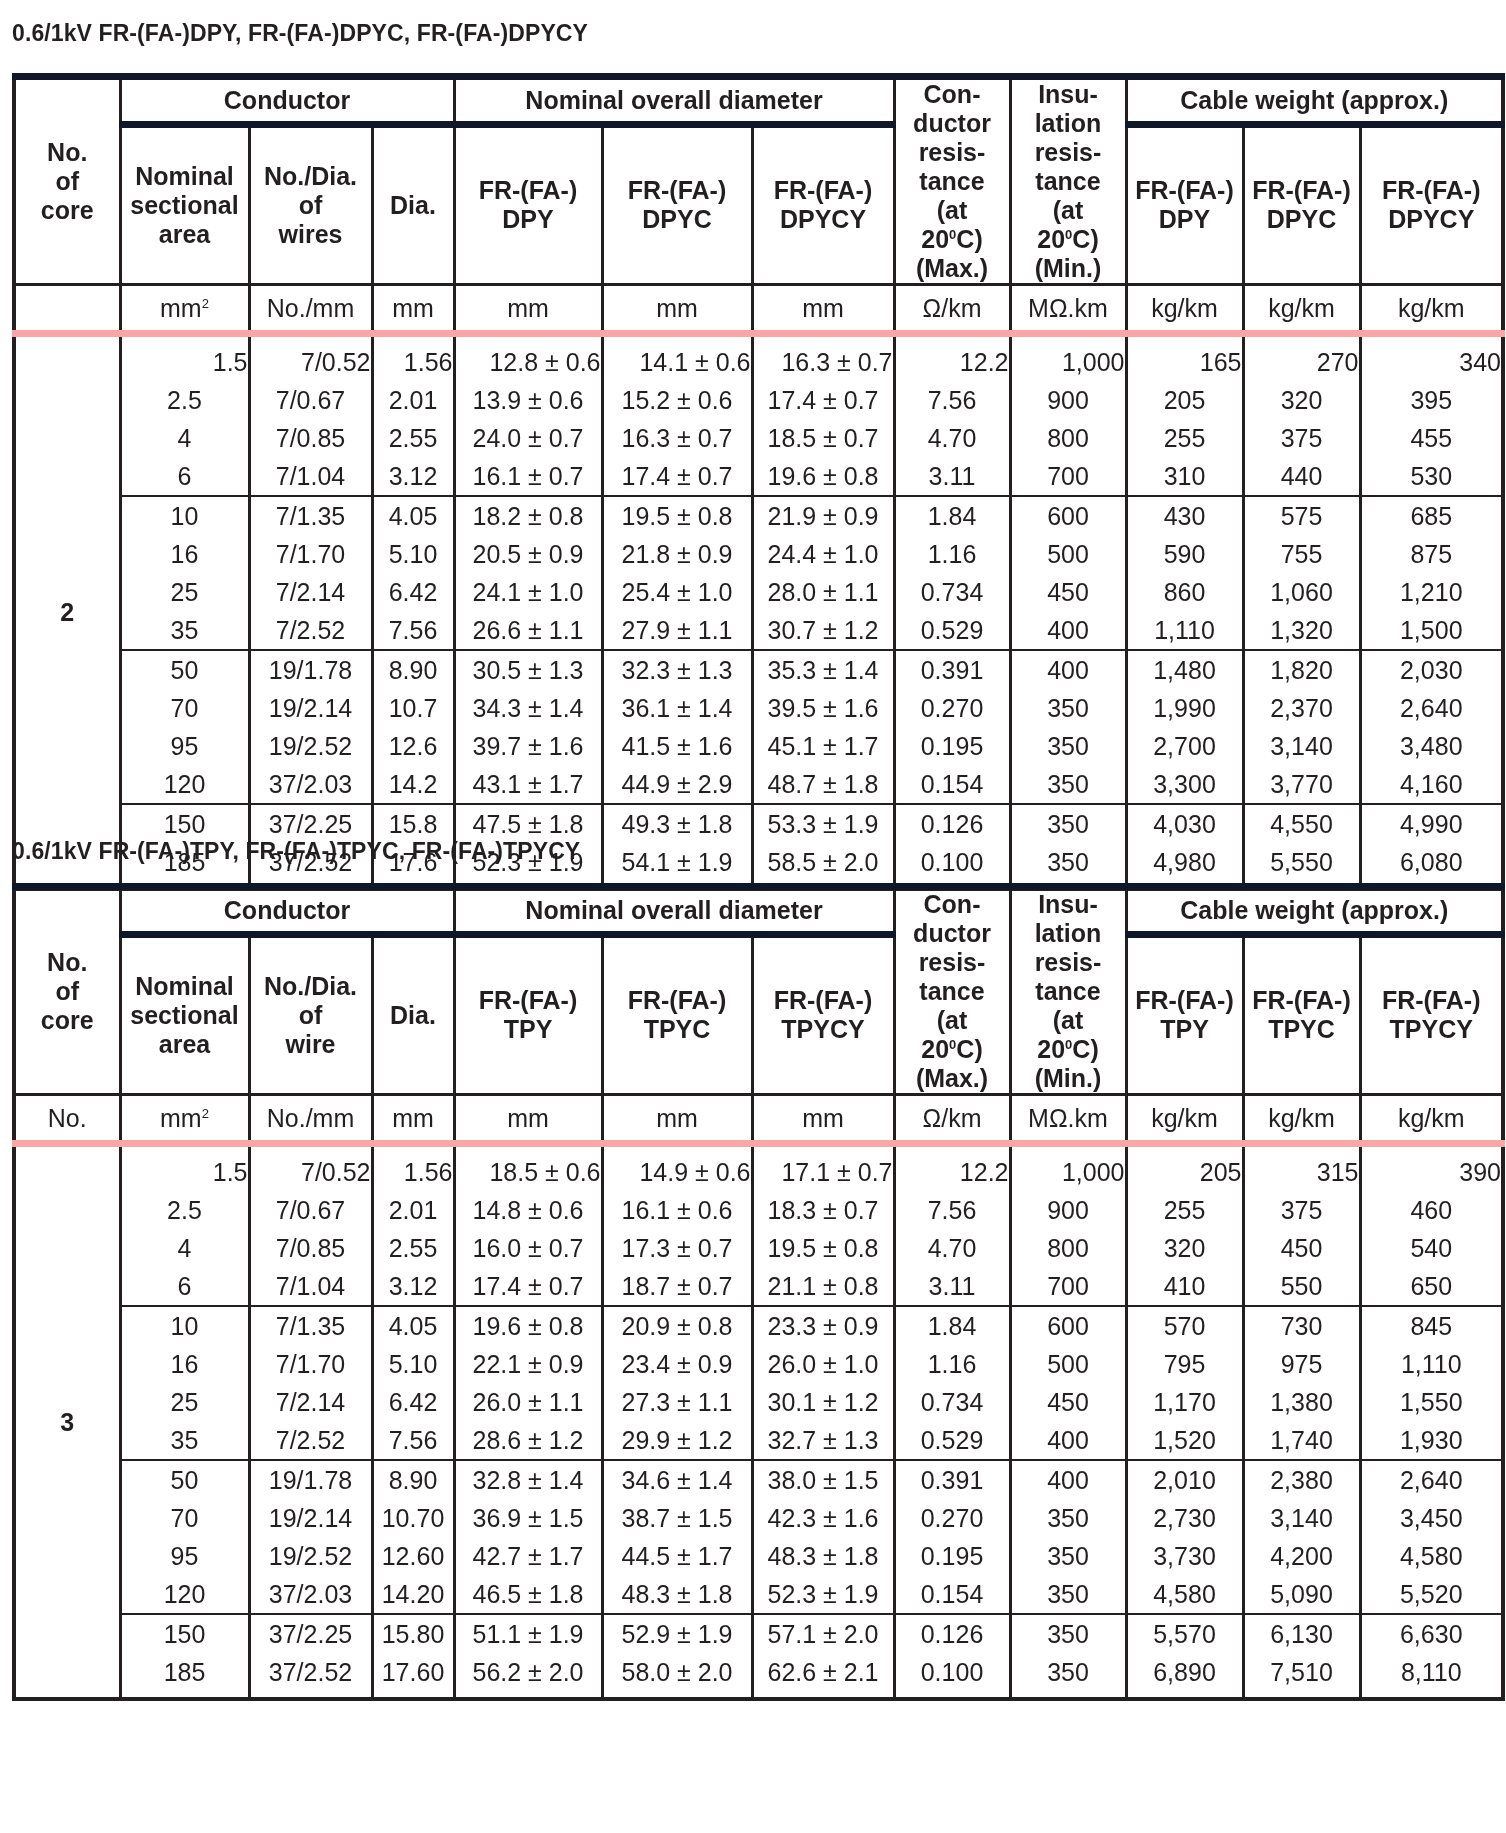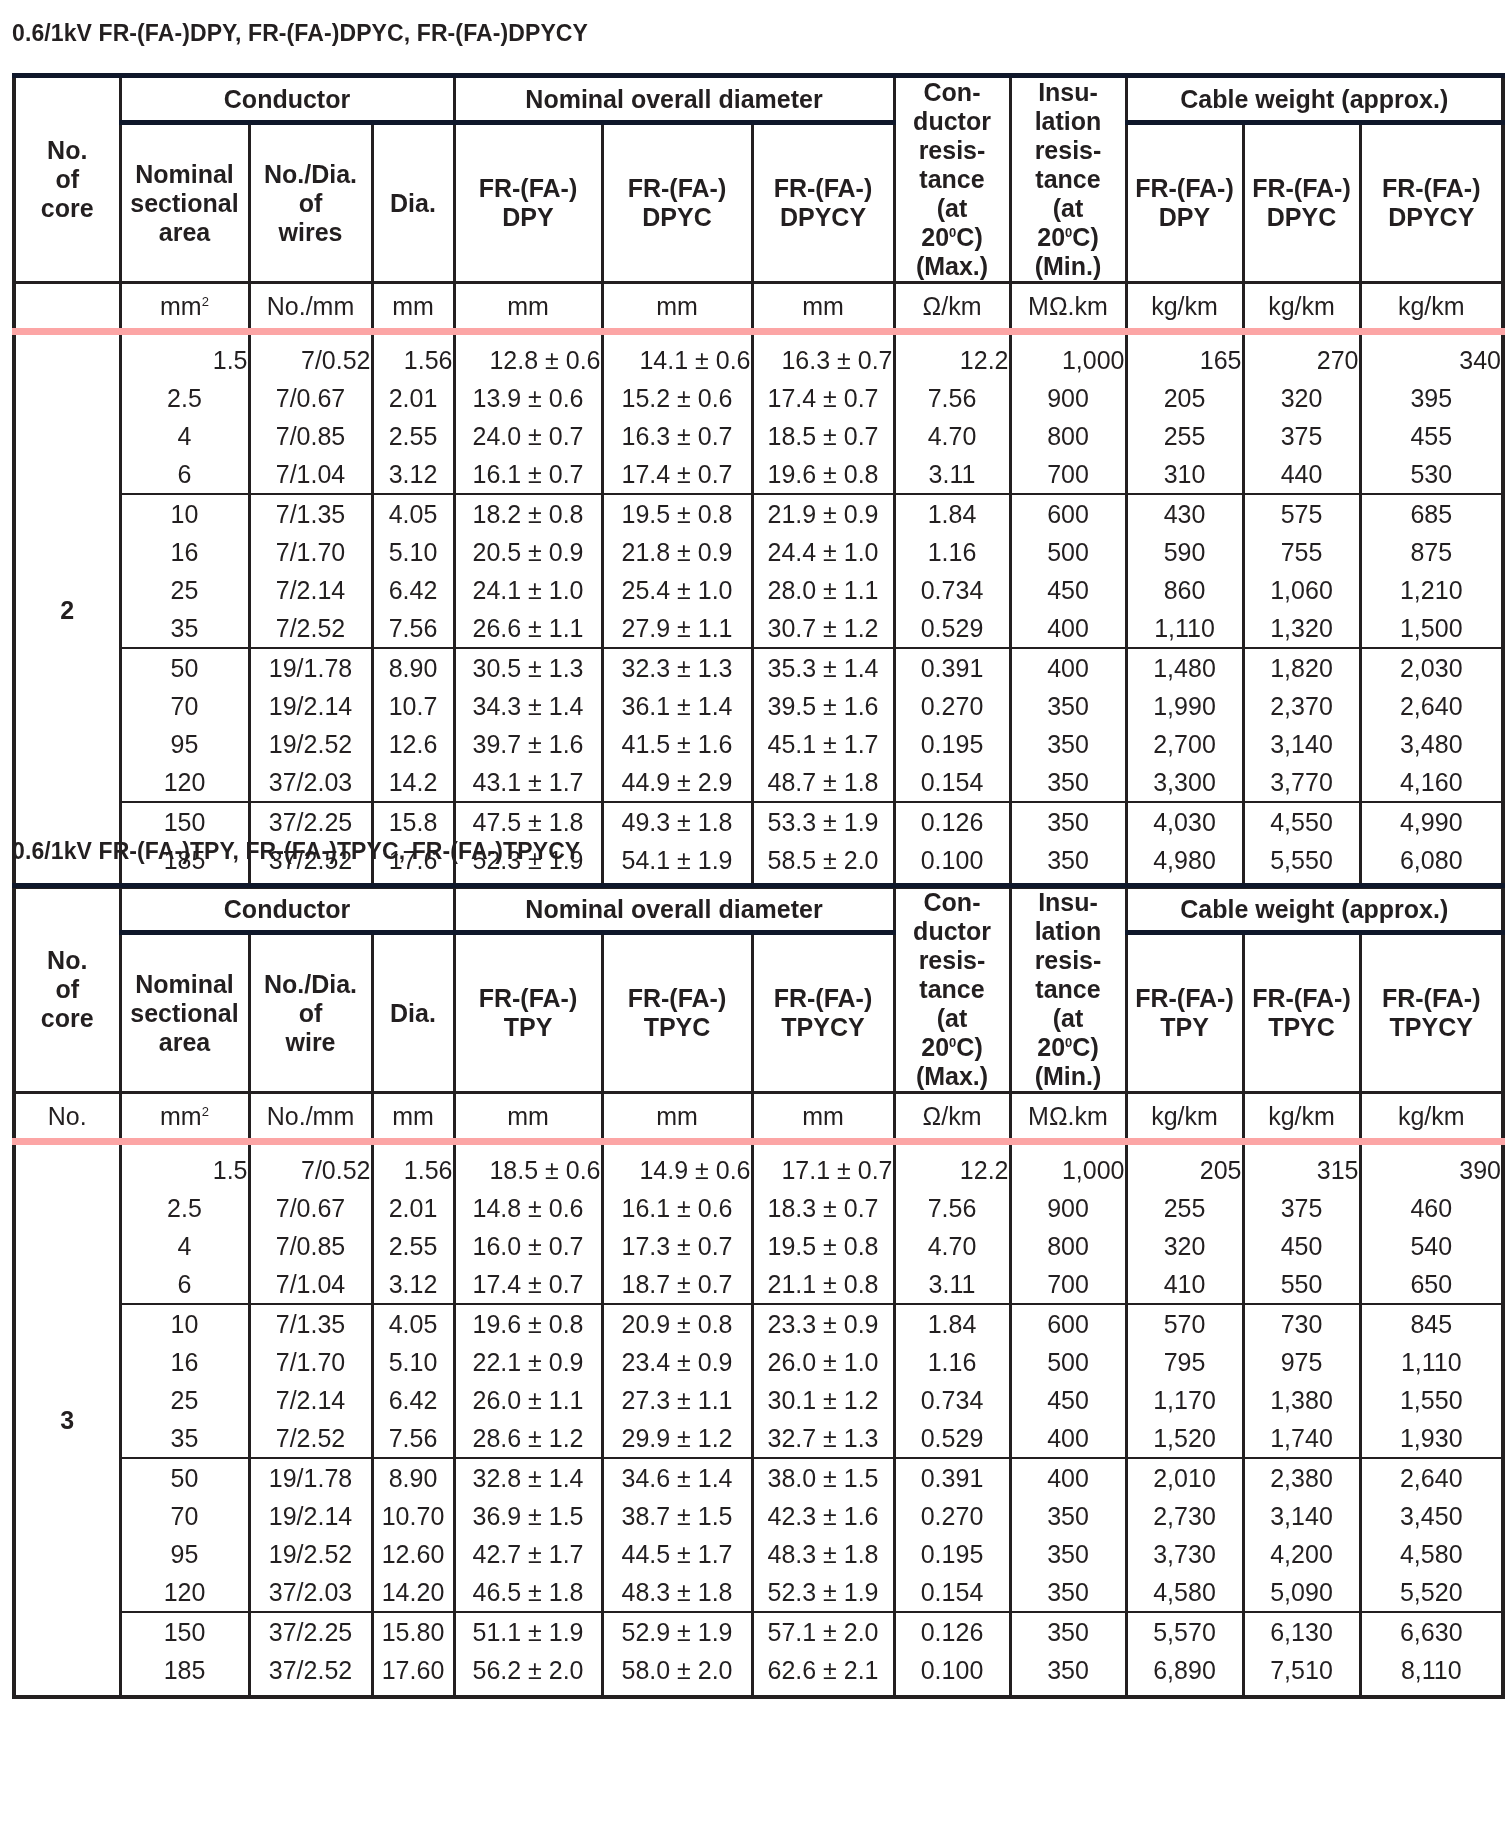--- a/index.html
+++ b/index.html
@@ -1,20 +1,20 @@
 <!DOCTYPE html>
 <html><head>
 <meta charset="utf-8">
 <style>
   html, body { margin:0; padding:0; background:#ffffff; }
   body { width:1506px; height:1833px; position:relative; font-family:"Liberation Sans", sans-serif; color:#231f20; overflow:hidden; }
   .section-title { position:absolute; left:12px; font-weight:bold; font-size:23px; letter-spacing:0.1px; }
   table.spec { position:absolute; left:12px; width:1489px; border-collapse:collapse; table-layout:fixed; border:4px solid #231f20; }
   table.spec th, table.spec td { border-left:3px solid #231f20; border-right:3px solid #231f20; padding:0; text-align:center; vertical-align:middle; }
-  table.spec th { font-weight:bold; font-size:25px; line-height:29px; border-top:5px solid #0f172a; border-bottom:3px solid #231f20; }
+  table.spec th { font-weight:bold; font-size:25px; line-height:29px; border-top:7px solid #0f172a; border-bottom:3px solid #231f20; }
   table.spec td.unit { font-size:25px; font-weight:normal; border-top:3px solid #231f20; border-bottom:7px solid #fca5a5; height:44px; }
   table.spec td { font-size:25px; }
   table.spec td.core { font-weight:bold; font-size:25px; border-bottom:3px solid #231f20; }
   tbody.data td { height:38px; line-height:38px; border-top:none; border-bottom:none; }
   tbody.data tr.group-start td.v { border-top:2px solid #231f20; }
   tbody.data tr.first td.v { padding-top:6px;text-align:right; }
   tbody.data tr.last td.v { padding-bottom:6px; }
   sup { font-size:13px; vertical-align:super; line-height:0; }
   .hdr-group { height:41px; }
   .hdr-sub { height:138px; }

